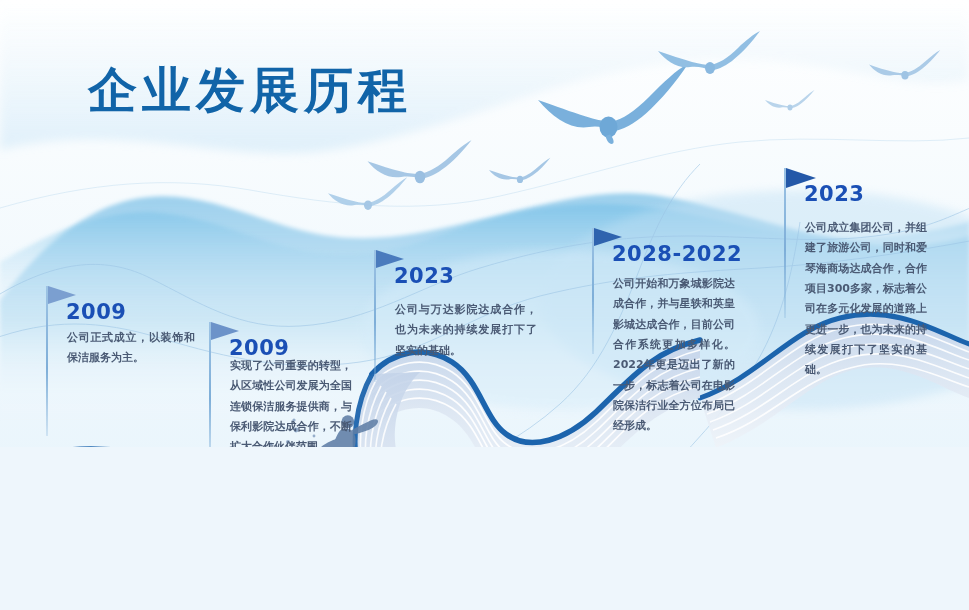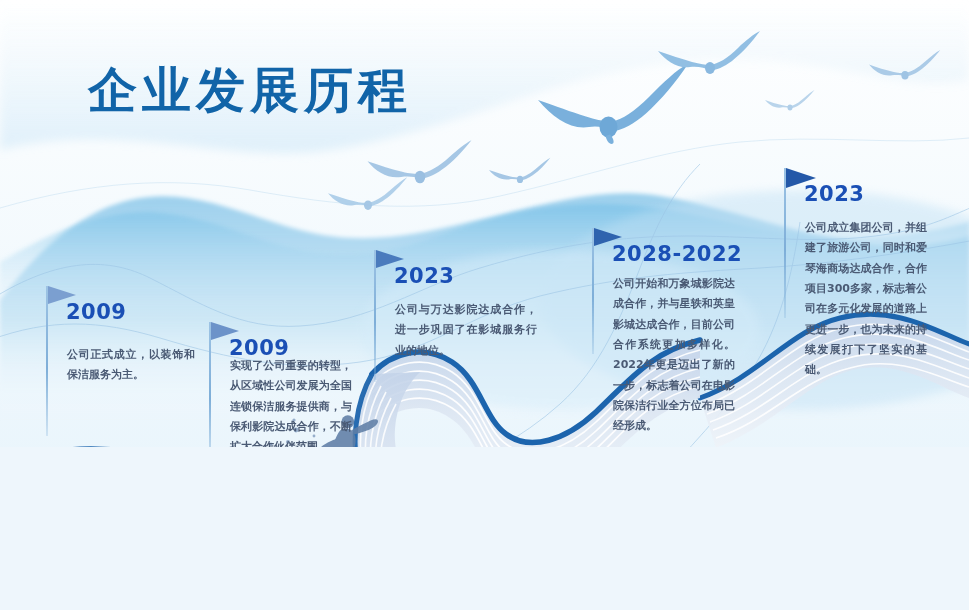--- a/index.html
+++ b/index.html
@@ -321,35 +321,35 @@
       <path d="M536,478 L512,462" stroke="#8fb4d4" stroke-width="1.2" fill="none"></path>
     </g>
   </svg>
 
   <div id="title">企业发展历程</div>
 
   <div class="milestone" style="left:46px;top:286px;width:150px;">
     <div class="pole" style="height:150px;"></div>
     <div class="flag" style="border-left:28px solid #7b9fd0;"></div>
     <div class="year" style="top:14px;">2009</div>
-    <div class="desc" style="top:59px;width:128px;">公司正式成立，以装饰和保洁服务为主。</div>
+    <div class="desc" style="top:42px;width:128px;">公司正式成立，以装饰和保洁服务为主。</div>
   </div>
 
   <div class="milestone" style="left:209px;top:322px;width:150px;">
     <div class="pole" style="height:140px;"></div>
     <div class="flag" style="border-left:28px solid #6c93c9;"></div>
     <div class="year" style="top:14px;">2009</div>
     <div class="desc" style="top:34px;width:122px;">实现了公司重要的转型，从区域性公司发展为全国连锁保洁服务提供商，与保利影院达成合作，不断扩大合作伙伴范围。</div>
   </div>
 
   <div class="milestone" style="left:374px;top:250px;width:160px;">
     <div class="pole" style="height:132px;"></div>
     <div class="flag" style="border-left:28px solid #4a7bbd;"></div>
     <div class="year" style="top:14px;">2023</div>
-    <div class="desc" style="top:50px;width:142px;">公司与万达影院达成合作，进一步巩固了在影城服务行业的地位。</div>
+    <div class="desc" style="top:50px;width:142px;">公司与万达影院达成合作，也为未来的持续发展打下了坚实的基础。</div>
   </div>
 
   <div class="milestone" style="left:592px;top:228px;width:140px;">
     <div class="pole" style="height:126px;"></div>
     <div class="flag" style="border-left:28px solid #2f63ae;"></div>
     <div class="year" style="top:14px;">2028-2022</div>
     <div class="desc" style="top:46px;width:122px;">公司开始和万象城影院达成合作，并与星轶和英皇影城达成合作，目前公司合作系统更加多样化。2022年更是迈出了新的一步，标志着公司在电影院保洁行业全方位布局已经形成。</div>
   </div>
 
   <div class="milestone" style="left:784px;top:168px;width:140px;">

